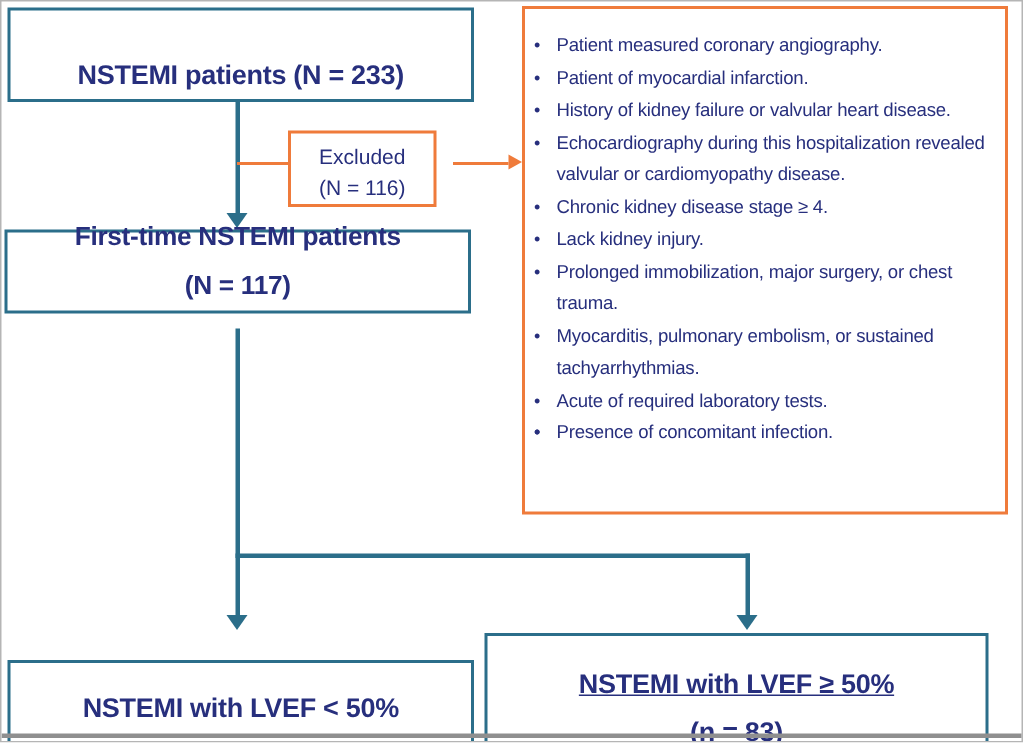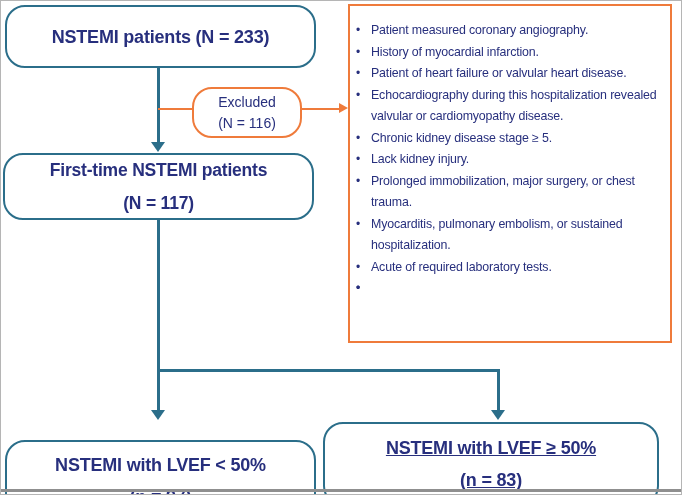--- a/index.html
+++ b/index.html
@@ -6,21 +6,21 @@
     --teal:#2b6e8a; --navy:#272f7d; --orange:#ef7b3b;
     --frame:#b5b5b5; --bottombar:#8f8f8f;
   }
   html,body{margin:0;padding:0;background:#fff;}
   #stage{
     position:relative;width:682px;height:495px;background:#ffffff;
     border:1px solid var(--frame);box-sizing:border-box;overflow:hidden;
     font-family:"Liberation Sans",sans-serif;color:var(--navy);
   }
   .fbox{position:absolute;box-sizing:border-box;background:#fff;display:flex;
-    flex-direction:column;align-items:center;justify-content:center;text-align:center;border-radius:20px;}
+    flex-direction:column;align-items:center;justify-content:flex-end;text-align:center;}
   .teal-border{border:2.5px solid var(--teal);}
   .orange-border{border:2px solid var(--orange);}
   .title-text{font-weight:bold;font-size:18px;line-height:32px;letter-spacing:-0.2px;}
   .title-text-sm{font-weight:bold;font-size:17.5px;line-height:33px;letter-spacing:-0.2px;}
   .plain-text{font-weight:normal;font-size:14px;line-height:21px;}
   .line{position:absolute;background:var(--teal);}
   .oline{position:absolute;background:var(--orange);}
   .arrow-down{position:absolute;width:0;height:0;
     border-left:7px solid transparent;border-right:7px solid transparent;
     border-top:10px solid var(--teal);}
@@ -48,44 +48,44 @@
 <div id="stage">
 
   <div class="fbox teal-border" style="left:4px;top:4px;width:311px;height:63px;">
     <div class="title-text">NSTEMI patients (N = 233)</div>
   </div>
 
   <div class="line" style="left:156px;top:66px;width:3px;height:76px;"></div>
   <div class="arrow-down" style="left:150px;top:141px;"></div>
 
   <div class="oline" style="left:157px;top:107px;width:34px;height:2px;"></div>
-  <div class="fbox orange-border" style="left:191px;top:86px;width:110px;height:51px;">
+  <div class="fbox orange-border" style="left:191px;top:86px;width:99px;height:51px;">
     <div class="plain-text">Excluded</div>
     <div class="plain-text">(N = 116)</div>
   </div>
   <div class="oline" style="left:301px;top:107px;width:37px;height:2px;"></div>
   <div class="arrow-right" style="left:338px;top:102px;"></div>
 
   <div id="exclusion-panel">
     <ul>
         <li><span class="bullet">•</span><span>Patient measured coronary angiography.</span></li>
-        <li><span class="bullet">•</span><span>History of myocardial infarction.</span></li>
-        <li><span class="bullet">•</span><span>Patient of heart failure or valvular heart disease.</span></li>
+        <li><span class="bullet">•</span><span>Patient of myocardial infarction.</span></li>
+        <li><span class="bullet">•</span><span>History of kidney failure or valvular heart disease.</span></li>
         <li><span class="bullet">•</span><span>Echocardiography during this hospitalization revealed valvular or cardiomyopathy disease.</span></li>
-        <li><span class="bullet">•</span><span>Chronic kidney disease stage ≥ 5.</span></li>
+        <li><span class="bullet">•</span><span>Chronic kidney disease stage ≥ 4.</span></li>
         <li><span class="bullet">•</span><span>Lack kidney injury.</span></li>
         <li><span class="bullet">•</span><span>Prolonged immobilization, major surgery, or chest trauma.</span></li>
-        <li><span class="bullet">•</span><span>Myocarditis, pulmonary embolism, or sustained hospitalization.</span></li>
+        <li><span class="bullet">•</span><span>Myocarditis, pulmonary embolism, or sustained tachyarrhythmias.</span></li>
         <li><span class="bullet">•</span><span>Acute of required laboratory tests.</span></li>
         <li><span class="bullet">•</span></li>
-        <li><span class="bullet">•</span></li>
+        <li><span class="bullet">•</span><span>Presence of concomitant infection.</span></li>
       </ul>
   </div>
 
-  <div class="fbox teal-border" style="left:2px;top:152px;width:311px;height:67px;">
+  <div class="fbox teal-border" style="left:2px;top:152px;width:311px;height:56px;">
     <div class="title-text-sm">First-time NSTEMI patients</div>
     <div class="title-text-sm">(N = 117)</div>
   </div>
 
   <div class="line" style="left:156px;top:218px;width:3px;height:191px;"></div>
   <div class="arrow-down" style="left:150px;top:409px;"></div>
   <div class="line" style="left:156px;top:368px;width:343px;height:3px;"></div>
   <div class="line" style="left:496px;top:368px;width:3px;height:41px;"></div>
   <div class="arrow-down" style="left:490px;top:409px;"></div>
 

